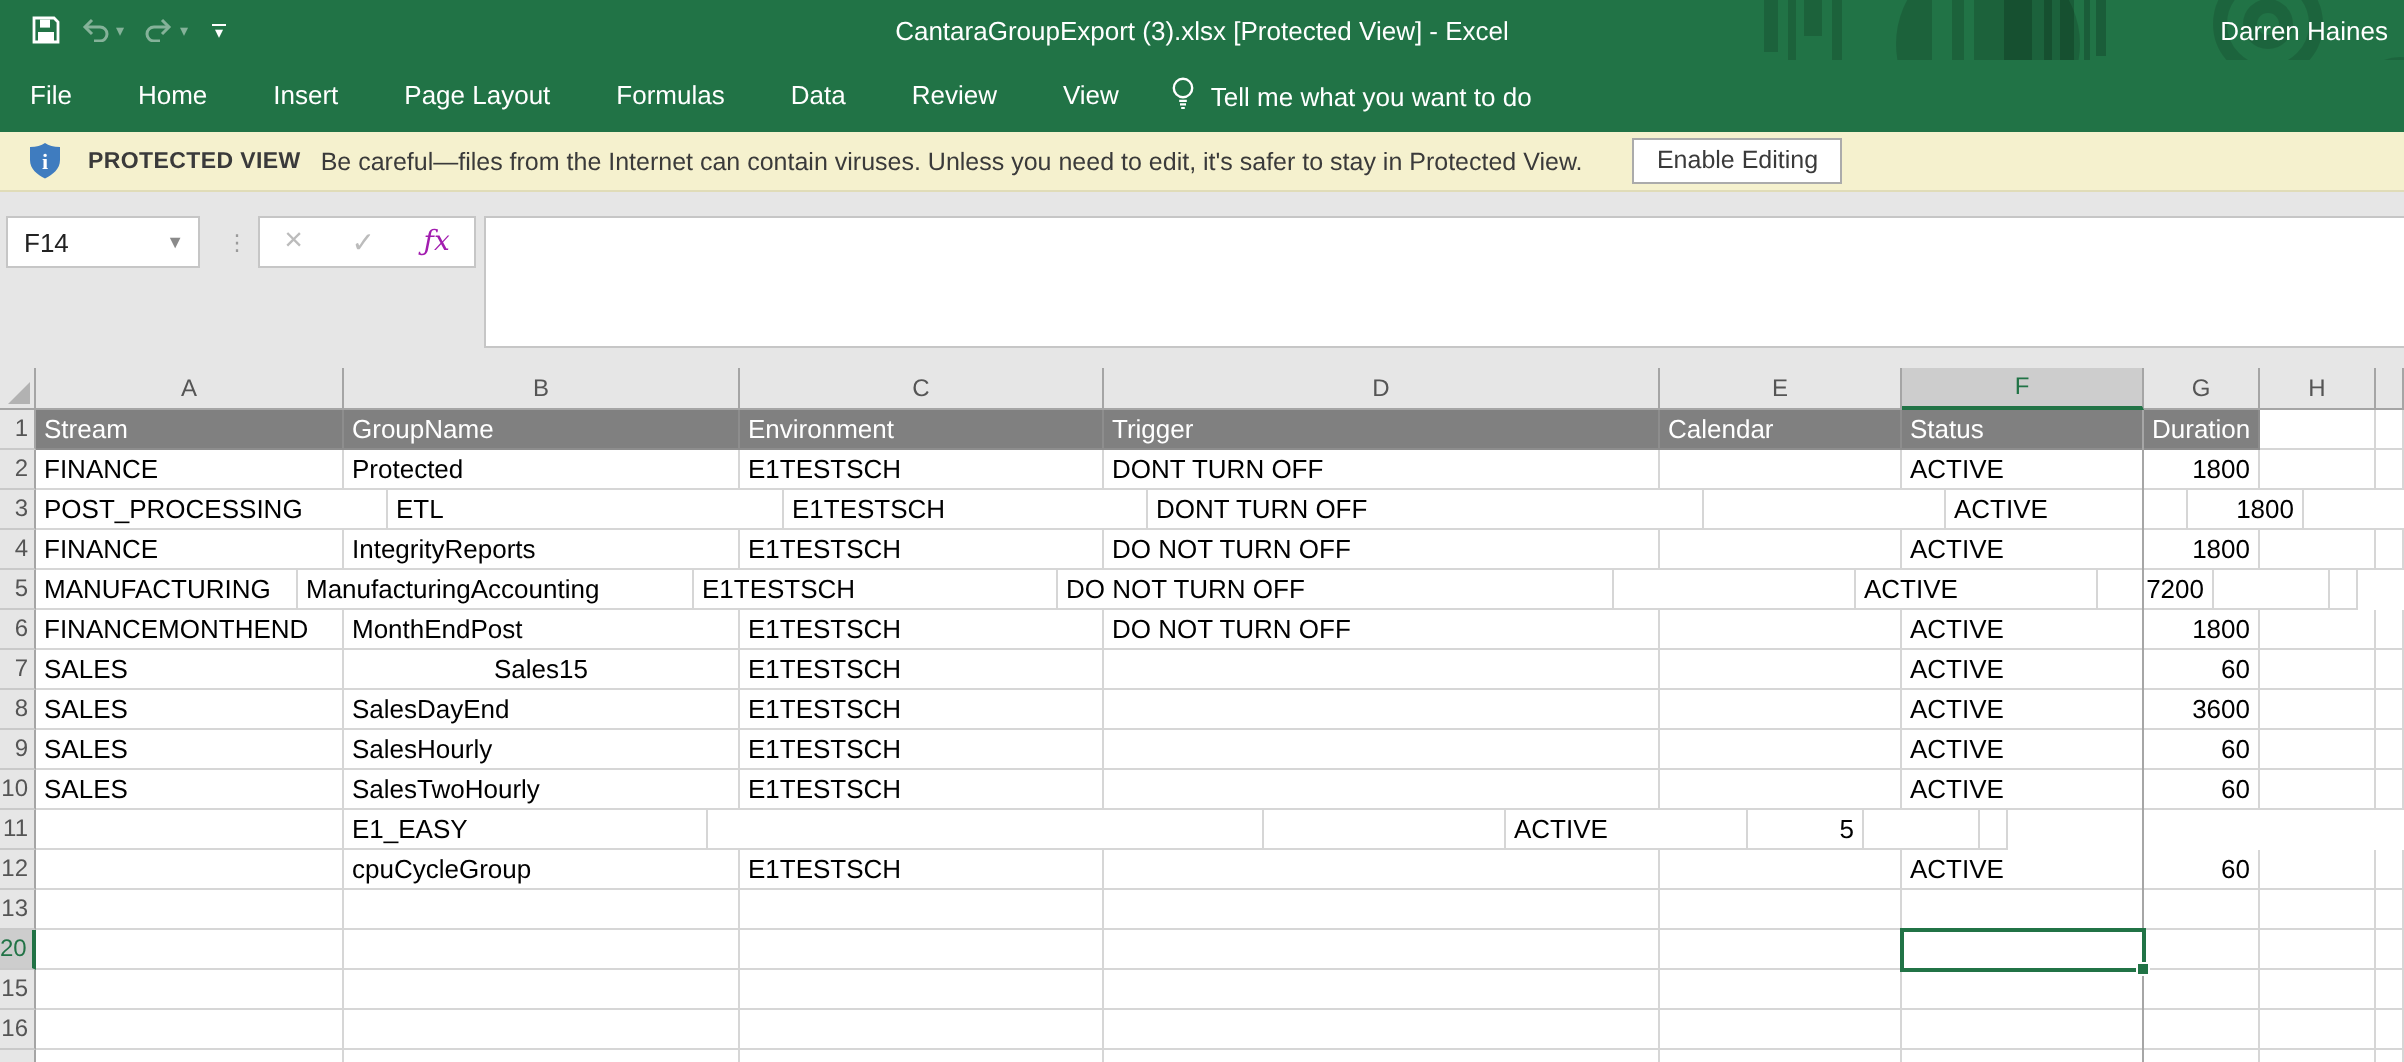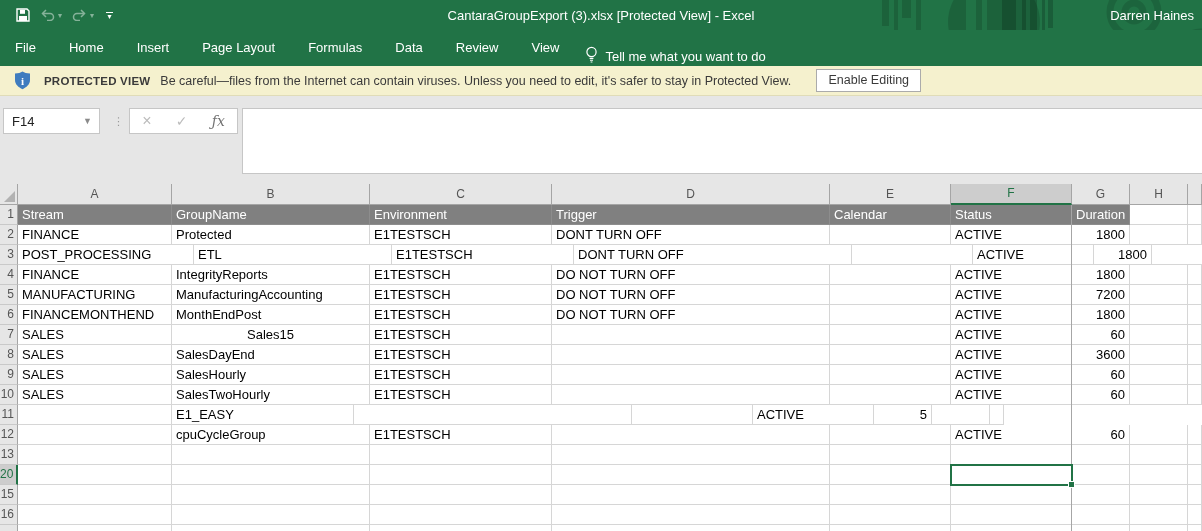--- a/index.html
+++ b/index.html
@@ -18,21 +18,21 @@
     font-size:8px; margin-left:2px; }
   .qat-custom .bar { width:7px; height:1px; background:#fff; margin-bottom:2px; }
   .win-title { position:absolute; left:0; right:0; text-align:center; font-size:13px;
     color:#fff; z-index:1; }
   .user-name { position:absolute; right:8px; top:8px; font-size:13px; color:#fff; z-index:2;margin-left:18px; }
   .deco { position:absolute; right:0; top:0; width:320px; height:66px; z-index:0;
     pointer-events:none; }
 
   
   .ribbon-tabs { position:relative; height:36px; background:#217346; display:flex;
-    align-items:flex-end; padding-left:2px; overflow:hidden; }
+    align-items:center; padding-left:2px; overflow:hidden; }
   .rtab { color:#fff; font-size:13px; padding:0 13px; margin-right:7px; height:36px;
     line-height:36px; white-space:nowrap; z-index:2; }
   .tellme { display:flex; align-items:center; gap:7px; color:#fff; font-size:13px;
     margin-left:6px; z-index:2; white-space:nowrap; }
 
   
   .msgbar { height:30px; background:#f5f1ce; display:flex; align-items:center;
     padding-left:14px; border-bottom:1px solid #e0dcb8; }
   .shield { position:relative; width:17px; height:19px; margin-right:13px; flex:none; }
   .msg-strong { font-size:11.5px; font-weight:bold; color:#3a3a3a; letter-spacing:.2px;
@@ -47,21 +47,21 @@
   .name-box { position:absolute; left:3px; top:12px; width:97px; height:26px; background:#fff;
     border:1px solid #c6c6c6; font-size:13px; color:#222; display:flex; align-items:center; }
   .name-box .val { flex:1; padding-left:8px; }
   .name-box .dd { color:#8a8a8a; font-size:9px; padding-right:7px; }
   .fx-dots { position:absolute; left:113px; top:12px; height:26px; display:flex;
     align-items:center; color:#9a9a9a; font-size:11px; }
   .fx-box { position:absolute; left:129px; top:12px; width:109px; height:26px; background:#fff;
     border:1px solid #c6c6c6; display:flex; align-items:center; justify-content:space-around; }
   .fx-box .x { color:#bcbcbc; font-size:16px; line-height:16px; }
   .fx-box .chk { color:#bcbcbc; font-size:14px; }
-  .fx-box .fx { color:#737373; font-size:14px; font-style:italic;
+  .fx-box .fx { color:#a21caf; font-size:14px; font-style:italic;
     font-family:"DejaVu Serif", serif; }
   .fbar { position:absolute; left:242px; top:12px; width:960px; height:66px; background:#fff;
     border:1px solid #c6c6c6; border-right:none; font-size:13px; padding:3px 6px; color:#000; }
 
   
   .sheet { position:relative; width:1202px; height:347px; background:#fff; }
   .colhdr-row { display:flex; height:21px; background:#e6e6e6; }
   .corner { position:relative; width:18px; height:21px; background:#e6e6e6;
     border-right:1px solid #a5a5a5; border-bottom:1px solid #a5a5a5; flex:none; }
   .corner::after { content:""; position:absolute; right:2px; bottom:2px; width:0; height:0;
@@ -257,21 +257,21 @@
         <div class="cell" style="width: 182px;">E1TESTSCH</div>
         <div class="cell" style="width: 278px;">DO NOT TURN OFF</div>
         <div class="cell" style="width: 121px;"></div>
         <div class="cell" style="width: 121px;">ACTIVE</div>
         <div class="cell num" style="width: 58px;">1800</div>
         <div class="cell" style="width: 58px;"></div>
         <div class="cell" style="width: 14px;"></div>
       </div>
       <div class="grid-row">
         <div class="rowhdr">5</div>
-        <div class="cell" style="width: 154px;">MANUFACTURING</div>
+        <div class="cell" style="width: 131px;">MANUFACTURING</div>
         <div class="cell" style="width: 198px;">ManufacturingAccounting</div>
         <div class="cell" style="width: 182px;">E1TESTSCH</div>
         <div class="cell" style="width: 278px;">DO NOT TURN OFF</div>
         <div class="cell" style="width: 121px;"></div>
         <div class="cell" style="width: 121px;">ACTIVE</div>
         <div class="cell num" style="width: 58px;">7200</div>
         <div class="cell" style="width: 58px;"></div>
         <div class="cell" style="width: 14px;"></div>
       </div>
       <div class="grid-row">

